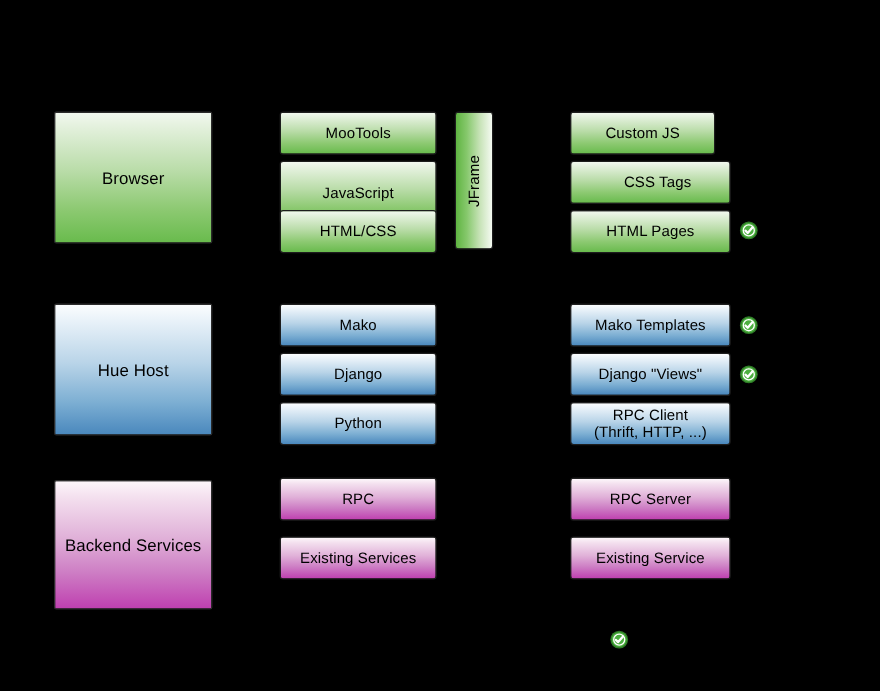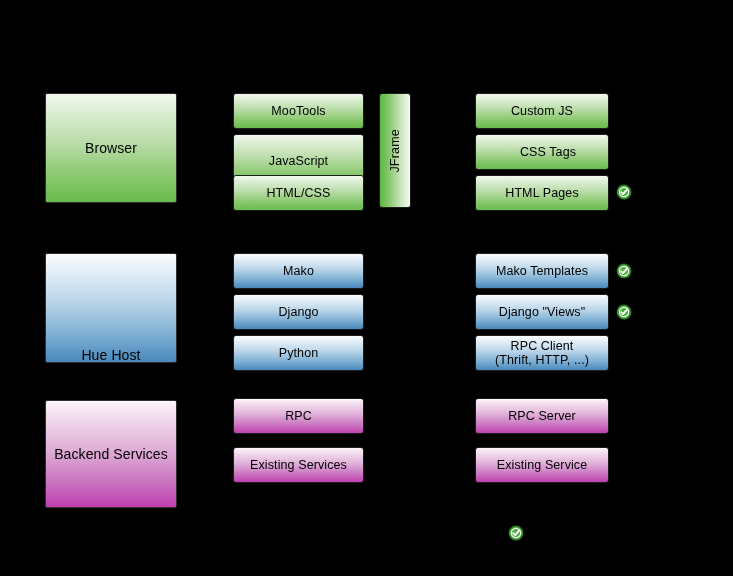--- a/index.html
+++ b/index.html
@@ -88,21 +88,21 @@
 </style>
 </head>
 <body>
 
 <div class="canvas">
 
   <div class="node tier g-green" style="left:45px; top:93px; width:132px; height:110px;">
     <span>Browser</span>
   </div>
 
-  <div class="node tier g-blue" style="left:45px; top:253px; width:132px; height:110px;align-items:flex-end;">
+  <div class="node tier g-blue" style="left:45px; top:253px; width:132px; height:110px;">
     <span>Hue Host</span>
   </div>
 
   <div class="node tier g-pink" style="left:45px; top:400px; width:132px; height:108px;">
     <span>Backend Services</span>
   </div>
 
   <div class="node comp g-green" style="left:233px; top:93px; width:131px; height:36px;">
     <span>MooTools</span>
   </div>
@@ -127,21 +127,21 @@
     <span>RPC</span>
   </div>
   <div class="node comp g-pink" style="left:233px; top:447px; width:131px; height:36px;">
     <span>Existing Services</span>
   </div>
 
   <div class="node comp g-green-h" style="left:379px; top:93px; width:32px; height:115px;">
     <span class="vertical-label">JFrame</span>
   </div>
 
-  <div class="node comp g-green" style="left:475px; top:93px; width:134px; height:36px;">
+  <div class="node comp g-green" style="left:475px; top:93px; width:121px; height:36px;">
     <span>Custom JS</span>
   </div>
   <div class="node comp g-green" style="left:475px; top:134px; width:134px; height:36px;padding-left:12px;">
     <span>CSS Tags</span>
   </div>
   <div class="node comp g-green" style="left:475px; top:175px; width:134px; height:36px;">
     <span>HTML Pages</span>
   </div>
 
   <div class="node comp g-blue" style="left:475px; top:253px; width:134px; height:36px;">

